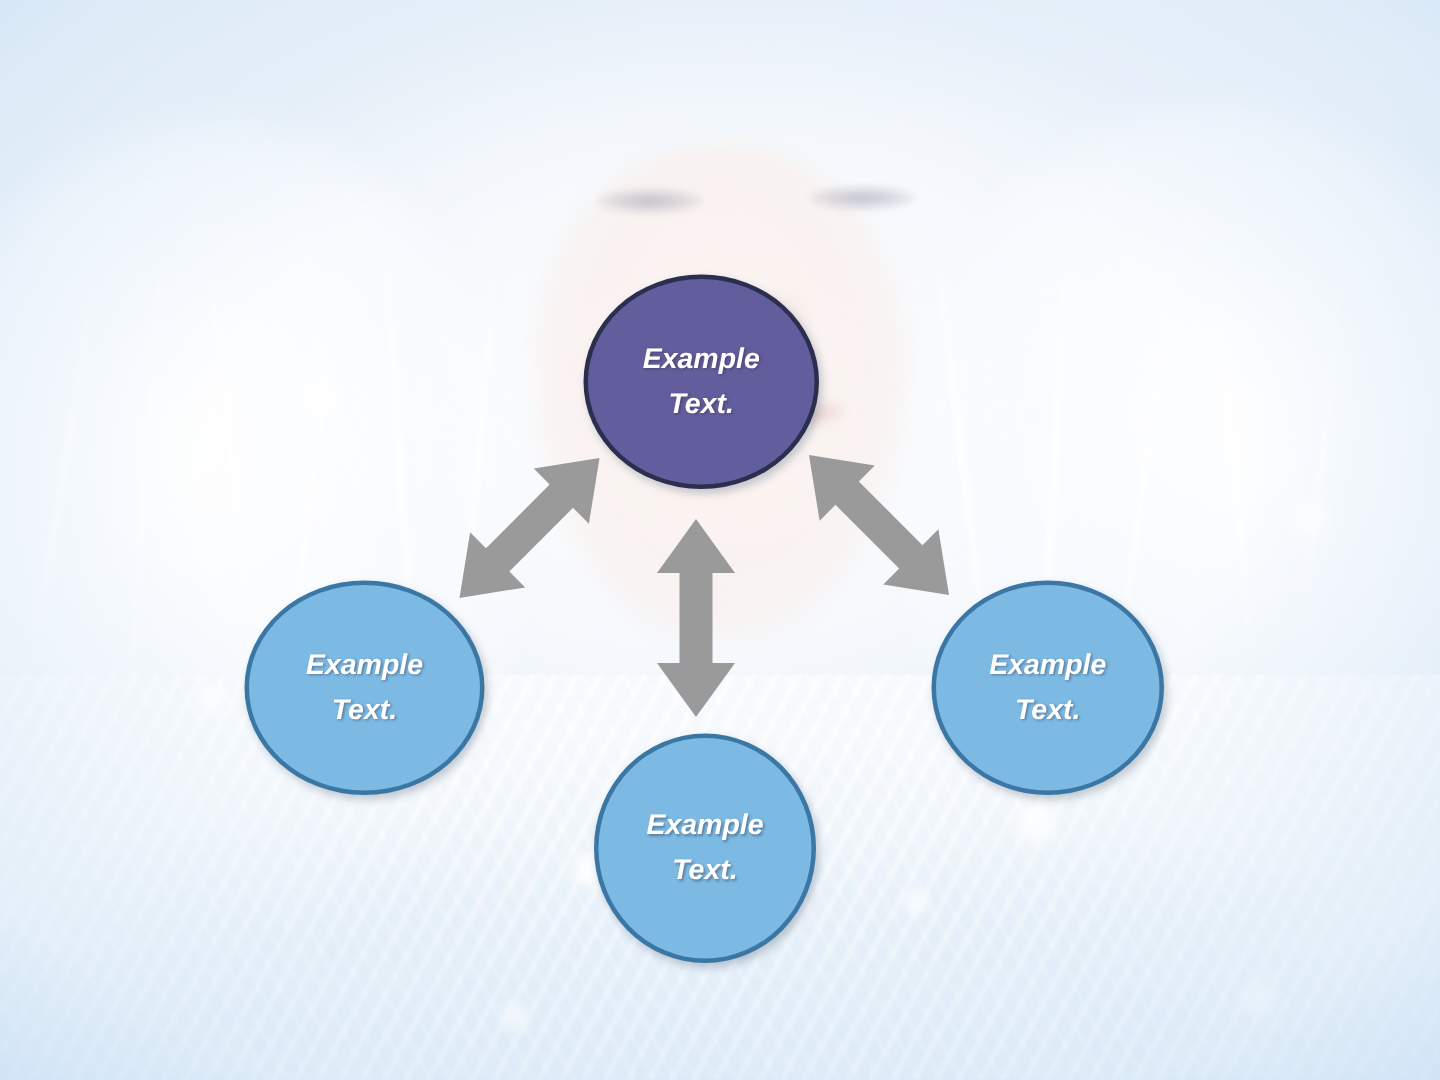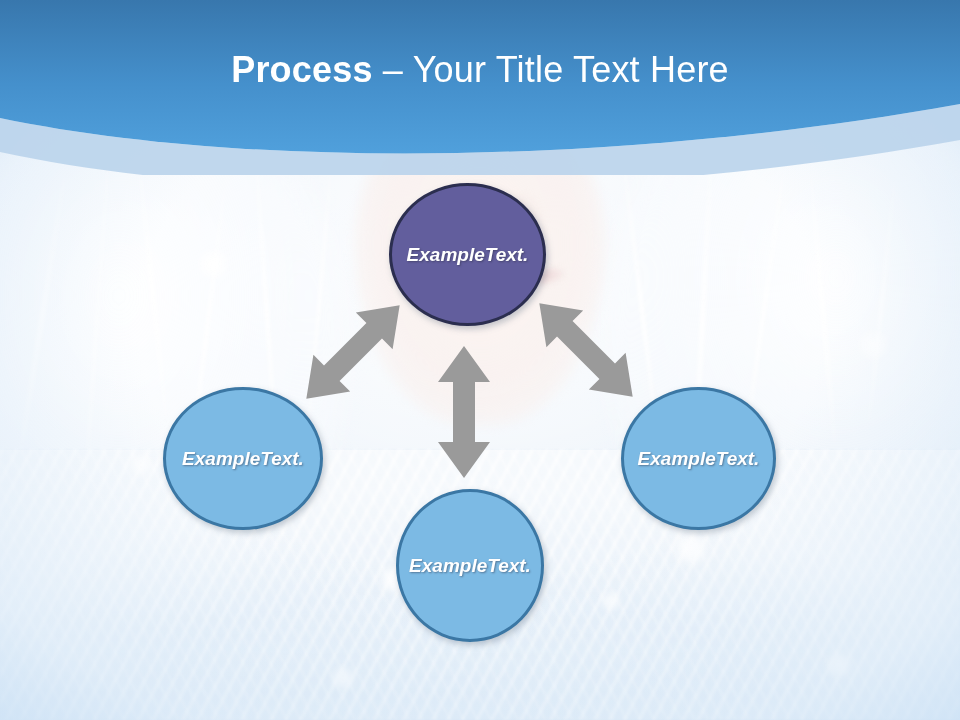--- a/index.html
+++ b/index.html
@@ -140,21 +140,21 @@
 
   
   .diagram {
     position: absolute;
     inset: 0;
   }
   .node {
     position: absolute;
     border-radius: 50%;
     display: flex;
-    flex-direction: row;
+    flex-direction: column;
     align-items: center;
     justify-content: center;
     box-sizing: border-box;
     color: #ffffff;
     font-style: italic;
     font-weight: bold;
     font-size: 19px;
     line-height: 30px;
     text-align: center;
     text-shadow: 1px 1px 2px rgba(40,40,60,0.45);
@@ -229,38 +229,20 @@
     <div class="bokeh" style="left:378px; top:565px; width:30px; height:30px;"></div>
     <div class="bokeh" style="left:330px; top:665px; width:26px; height:26px;"></div>
     <div class="bokeh" style="left:672px; top:530px; width:38px; height:38px;"></div>
     <div class="bokeh" style="left:856px; top:328px; width:34px; height:34px;"></div>
     <div class="bokeh" style="left:824px; top:650px; width:30px; height:30px;"></div>
     <div class="bokeh" style="left:600px; top:590px; width:22px; height:22px;"></div>
 
     <div class="bg-vignette"></div>
   </div>
 
-  <div class="header">
-    <svg width="960" height="175" viewBox="0 0 960 175">
-      <defs>
-        <linearGradient id="hdrGrad" x1="0" y1="0" x2="0" y2="1">
-          <stop offset="0%" stop-color="#3877AD"></stop>
-          <stop offset="55%" stop-color="#4590CC"></stop>
-          <stop offset="100%" stop-color="#50A0DC"></stop>
-        </linearGradient>
-      </defs>
-
-      <path d="M0,118 C260,172 640,162 960,104 L960,140 C640,198 260,208 0,152 Z" fill="#BBD4EC" opacity="0.92"></path>
-
-      <path d="M0,0 L960,0 L960,104 C640,162 260,172 0,118 Z" fill="url(#hdrGrad)"></path>
-    </svg>
-    <div class="title">
-      <span class="strong">Process</span><span class="light"> – </span><span class="light">Your Title Text Here</span>
-    </div>
-  </div>
 
   <div class="diagram">
 
     <svg class="arrows" viewBox="0 0 960 720">
       <defs>
         <g id="biArrow">
 
           <polygon points="-66,0 -30,-26 -30,-11 30,-11 30,-26 66,0 30,26 30,11 -30,11 -30,26" fill="#9A9A9A"></polygon>
         </g>
       </defs>

